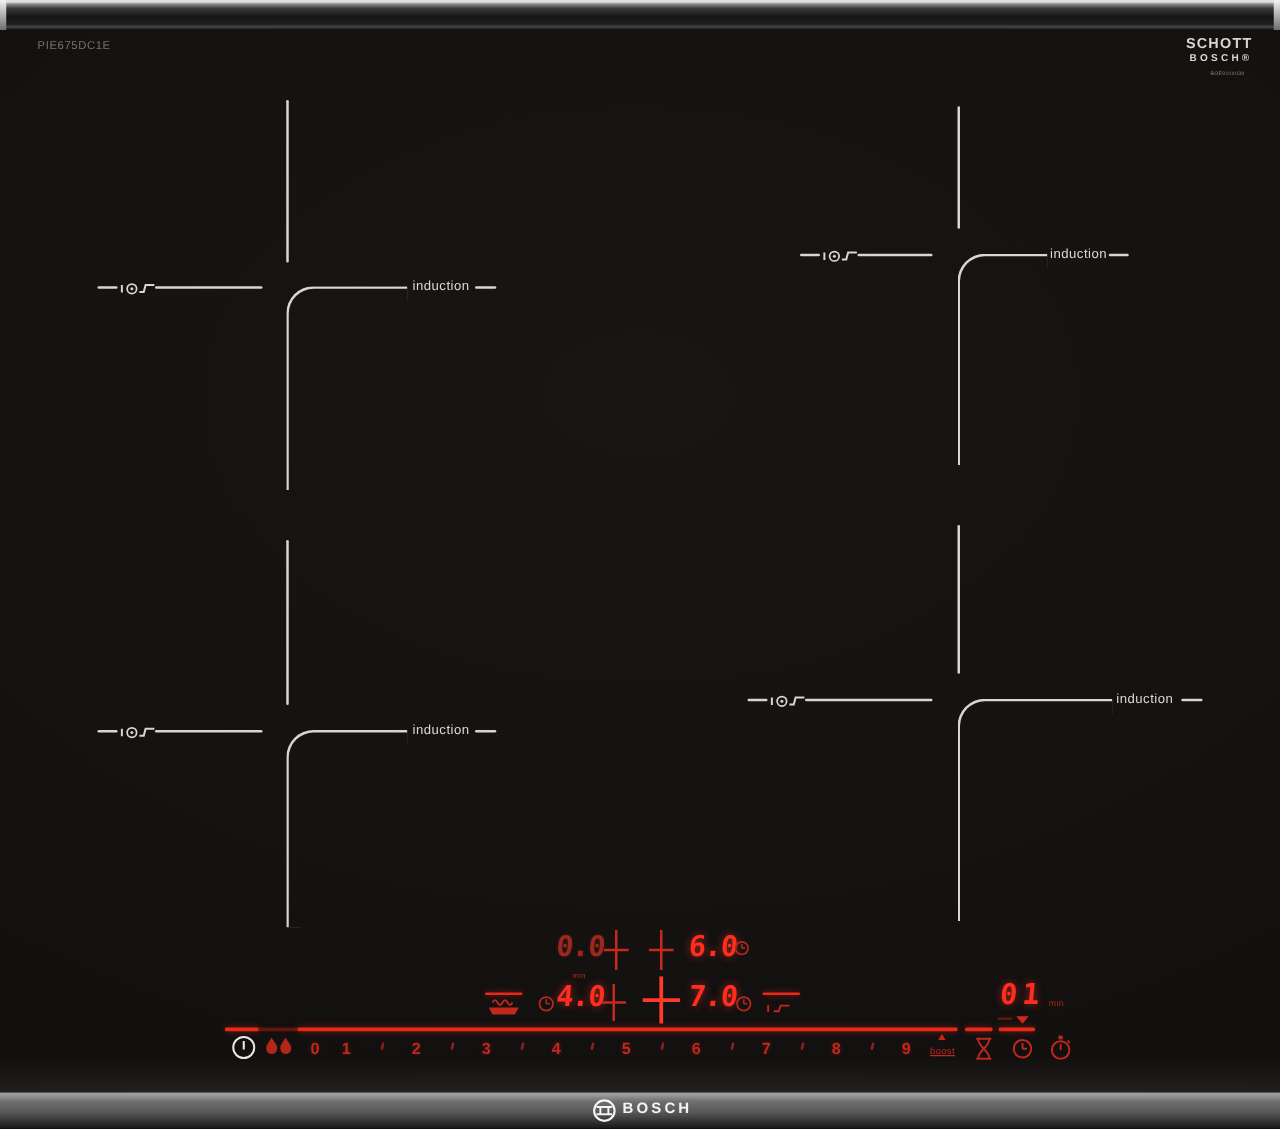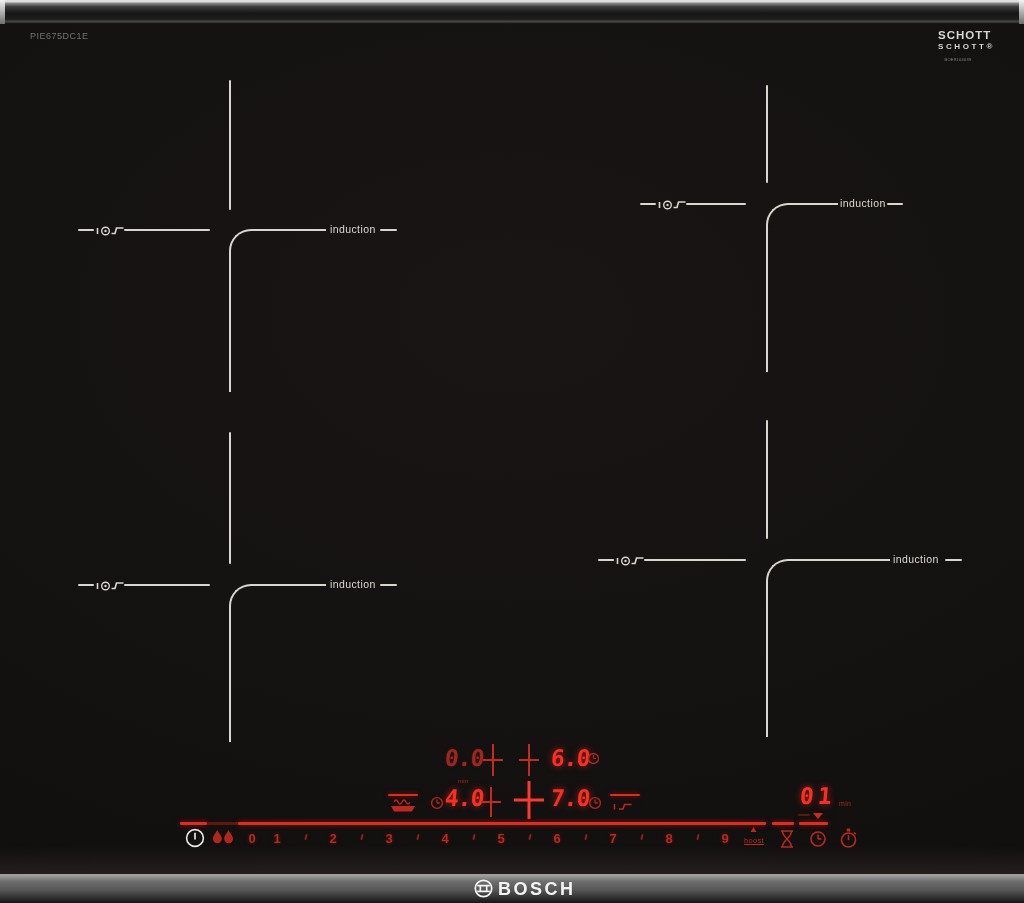--- a/index.html
+++ b/index.html
@@ -29,41 +29,41 @@
   .rline{position:absolute;height:3px;background:#ea2817;box-shadow:0 0 5px rgba(234,40,23,.5);border-radius:1px;}
   .rline.dim{background:#641708;box-shadow:none;}
   .digit{position:absolute;color:#c1271b;font-size:13px;font-weight:600;transform:translateX(-50%);
          text-shadow:0 0 4px rgba(200,40,25,.35);}
   .ntick{position:absolute;width:2px;height:6px;background:#8e2016;transform:rotate(14deg);border-radius:1px;}
   .boost{position:absolute;color:#c1271b;font-size:7.5px;letter-spacing:.3px;transform:translateX(-50%);text-decoration:underline;}
   .tri-down{position:absolute;width:0;height:0;border-left:5px solid transparent;border-right:5px solid transparent;
             border-top:6px solid #d5271a;}
   
   .model{position:absolute;left:30px;top:31px;color:#767270;font-size:9px;letter-spacing:.5px;}
-  .schott{position:absolute;left:938px;top:29px;width:64px;text-align:left;color:#d8d6d3;}
+  .schott{position:absolute;left:938px;top:29px;width:64px;text-align:right;color:#d8d6d3;}
   .schott .l1{font-size:11.5px;font-weight:700;letter-spacing:1px;}
   .schott .l2{font-size:8px;font-weight:700;letter-spacing:2.6px;margin-top:1px;}
   .schott .l3{font-size:5px;color:#8a8886;margin-top:5px;letter-spacing:.4px;transform:scale(.8);}
   .bosch{position:absolute;left:0;top:877px;width:1024px;height:24px;}
-  .bosch-text{position:absolute;left:498px;top:2px;color:#f4f4f4;font-size:18px;font-weight:700;letter-spacing:2.5px;}
+  .bosch-text{position:absolute;left:498px;top:2px;color:#f4f4f4;font-size:12px;font-weight:700;letter-spacing:2.5px;}
   svg{display:block;}
 </style>
 </head>
 <body>
 
 <div id="stage">
 
   <div class="bezel-top"></div>
   <div class="cap" style="left:0;"></div>
   <div class="cap" style="right:0;"></div>
 
   <div class="model">PIE675DC1E</div>
   <div class="schott">
     <div class="l1">SCHOTT</div>
-    <div class="l2">SCHOTT®</div>
+    <div class="l2">BOSCH®</div>
     <div class="l3">BOE9104039</div>
   </div>
 
   <div>
     <div class="wl v" style="left:229px;top:80px;height:130px;"></div>
     <div class="wl" style="left:78px;top:229px;width:16px;"></div>
     <svg class="zicon" style="left:95px;top:221px;" width="30" height="16" viewBox="0 0 30 16">
       <path d="M2.5,13 V7" stroke="#d9d5cf" stroke-width="1.6" fill="none"></path>
       <circle cx="10.5" cy="10" r="3.8" stroke="#d9d5cf" stroke-width="1.4" fill="none"></circle>
       <circle cx="10.5" cy="10" r="1.2" fill="#d9d5cf"></circle>

